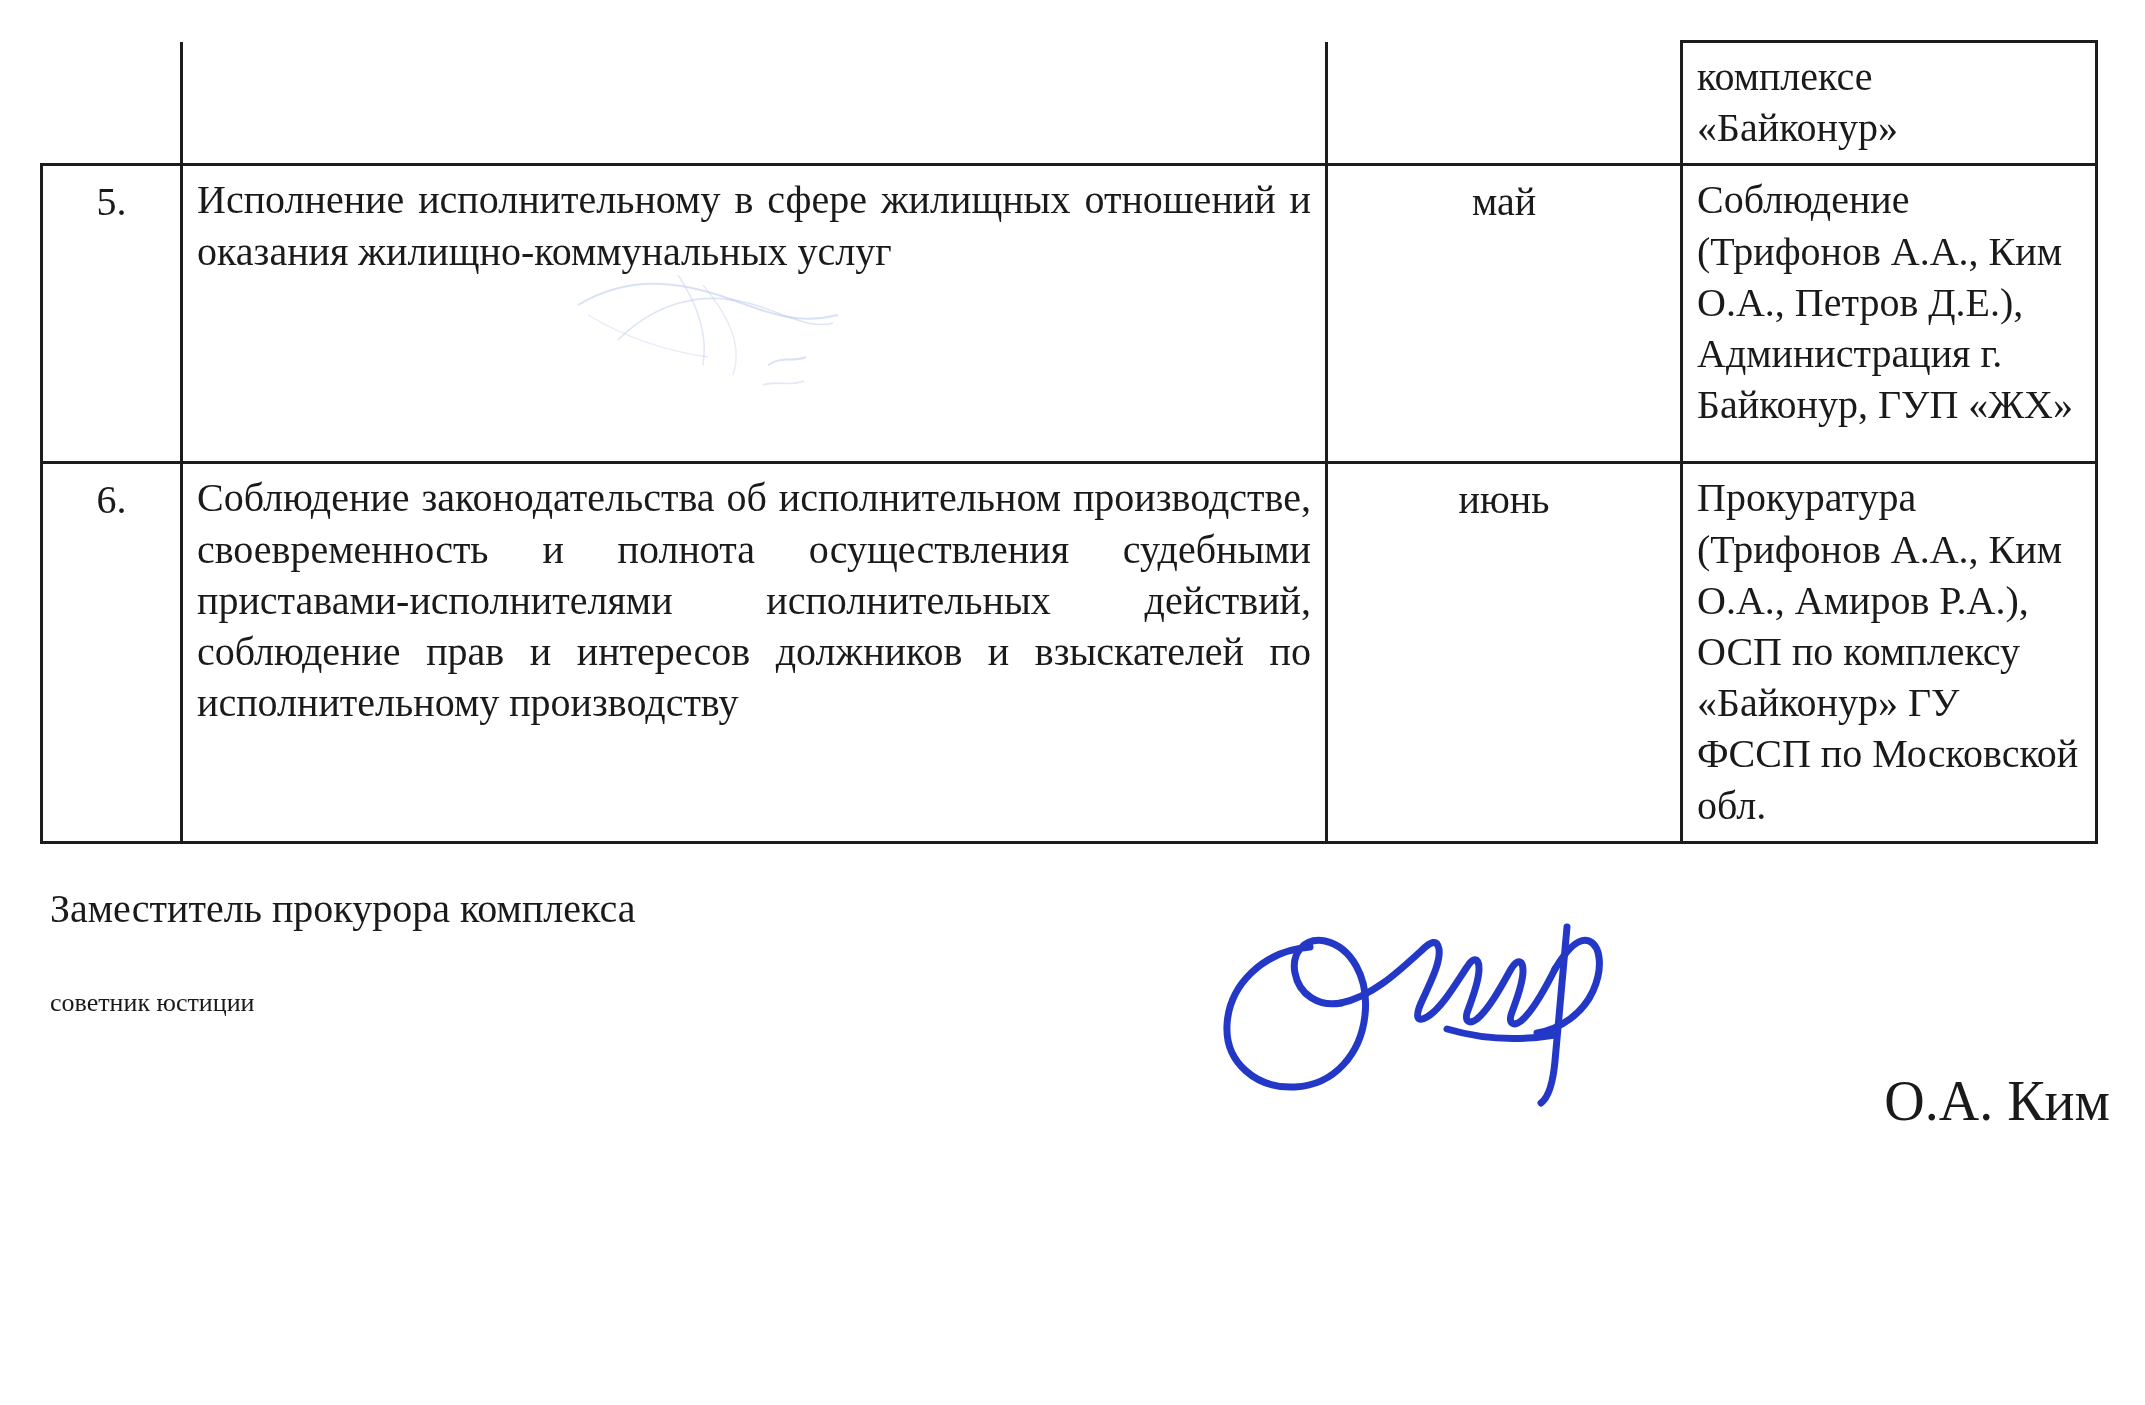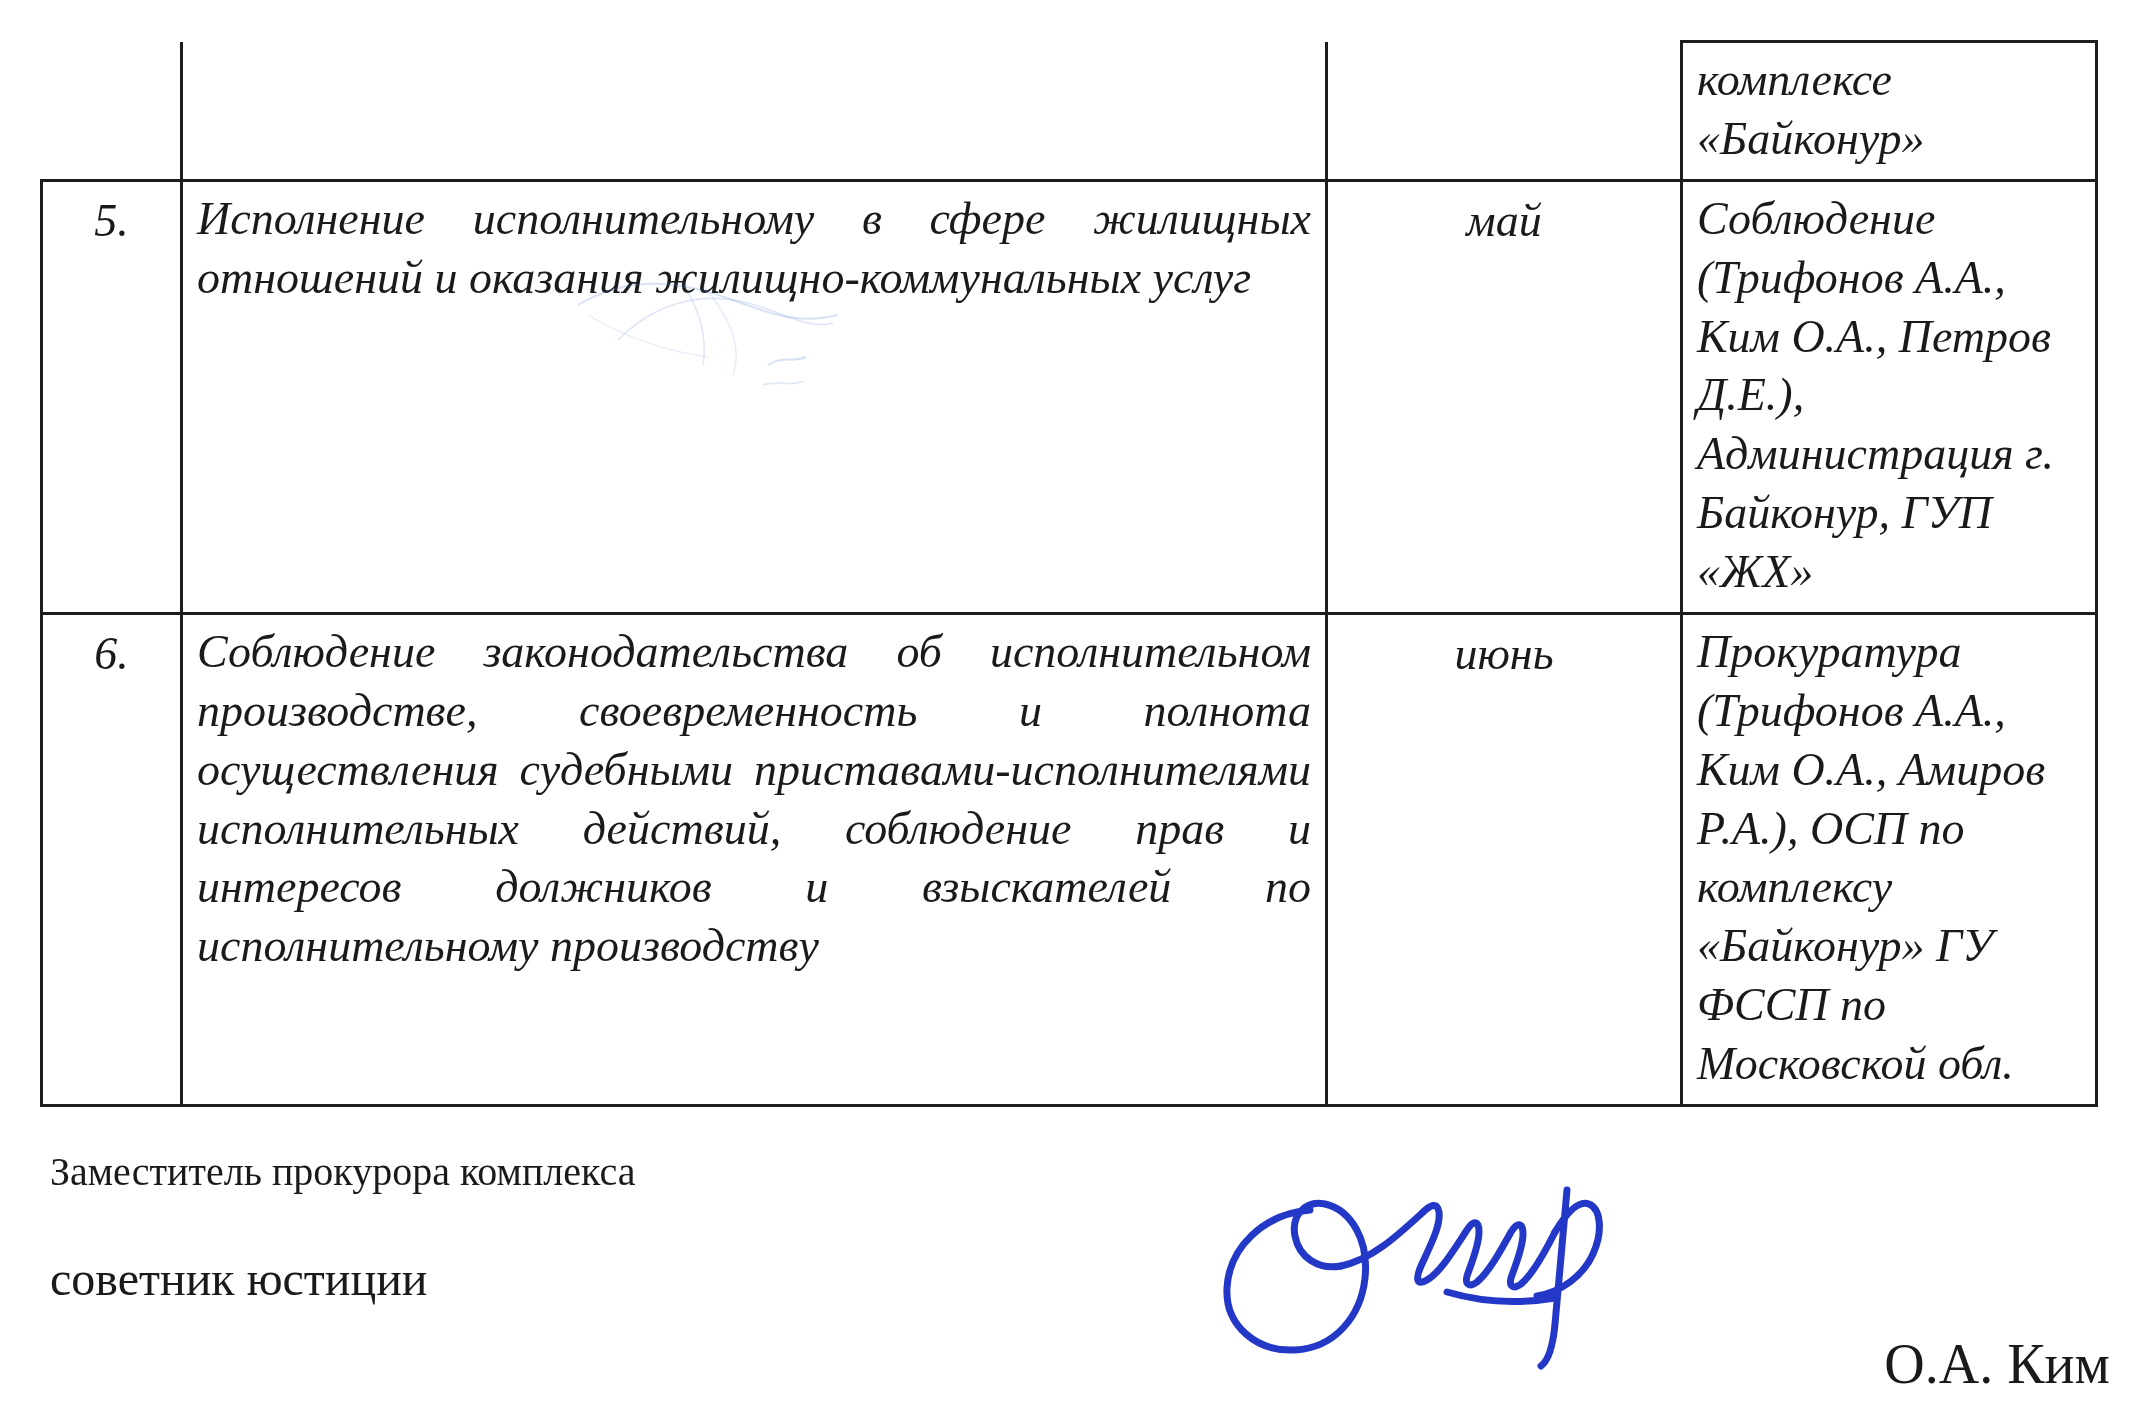--- a/index.html
+++ b/index.html
@@ -28,23 +28,22 @@
     border-collapse: collapse;
     width: 2055px;
     margin-left: 2px;
     table-layout: fixed;
   }
 
   table.plan-table td {
     border: 3px solid #1c1c1c;
     vertical-align: top;
     padding: 8px 14px 10px 14px;
-    font-size: 46px;
+    font-size: 40px;
     line-height: 1.28;
-    font-style: italic;
   }
 
   col.c-num { width: 140px; }
   col.c-subject { width: 1145px; }
   col.c-term { width: 355px; }
   col.c-exec { width: 415px; }
 
   .cell-num {
     text-align: center;
     padding-top: 10px !important;
@@ -84,21 +83,21 @@
     margin-top: 41px;
     margin-left: 12px;
     width: 2070px;
     height: 250px;
   }
   .sign-line-1 {
     font-size: 40px;
     line-height: 1.2;
   }
   .sign-line-2 {
-    font-size: 48px;
+    font-size: 26px;
     line-height: 1.2;
     margin-top: 54px;
   }
   .sign-name {
     position: absolute;
     right: 10px;
     top: 184px;
     font-size: 56px;
   }
   .signature-svg {

